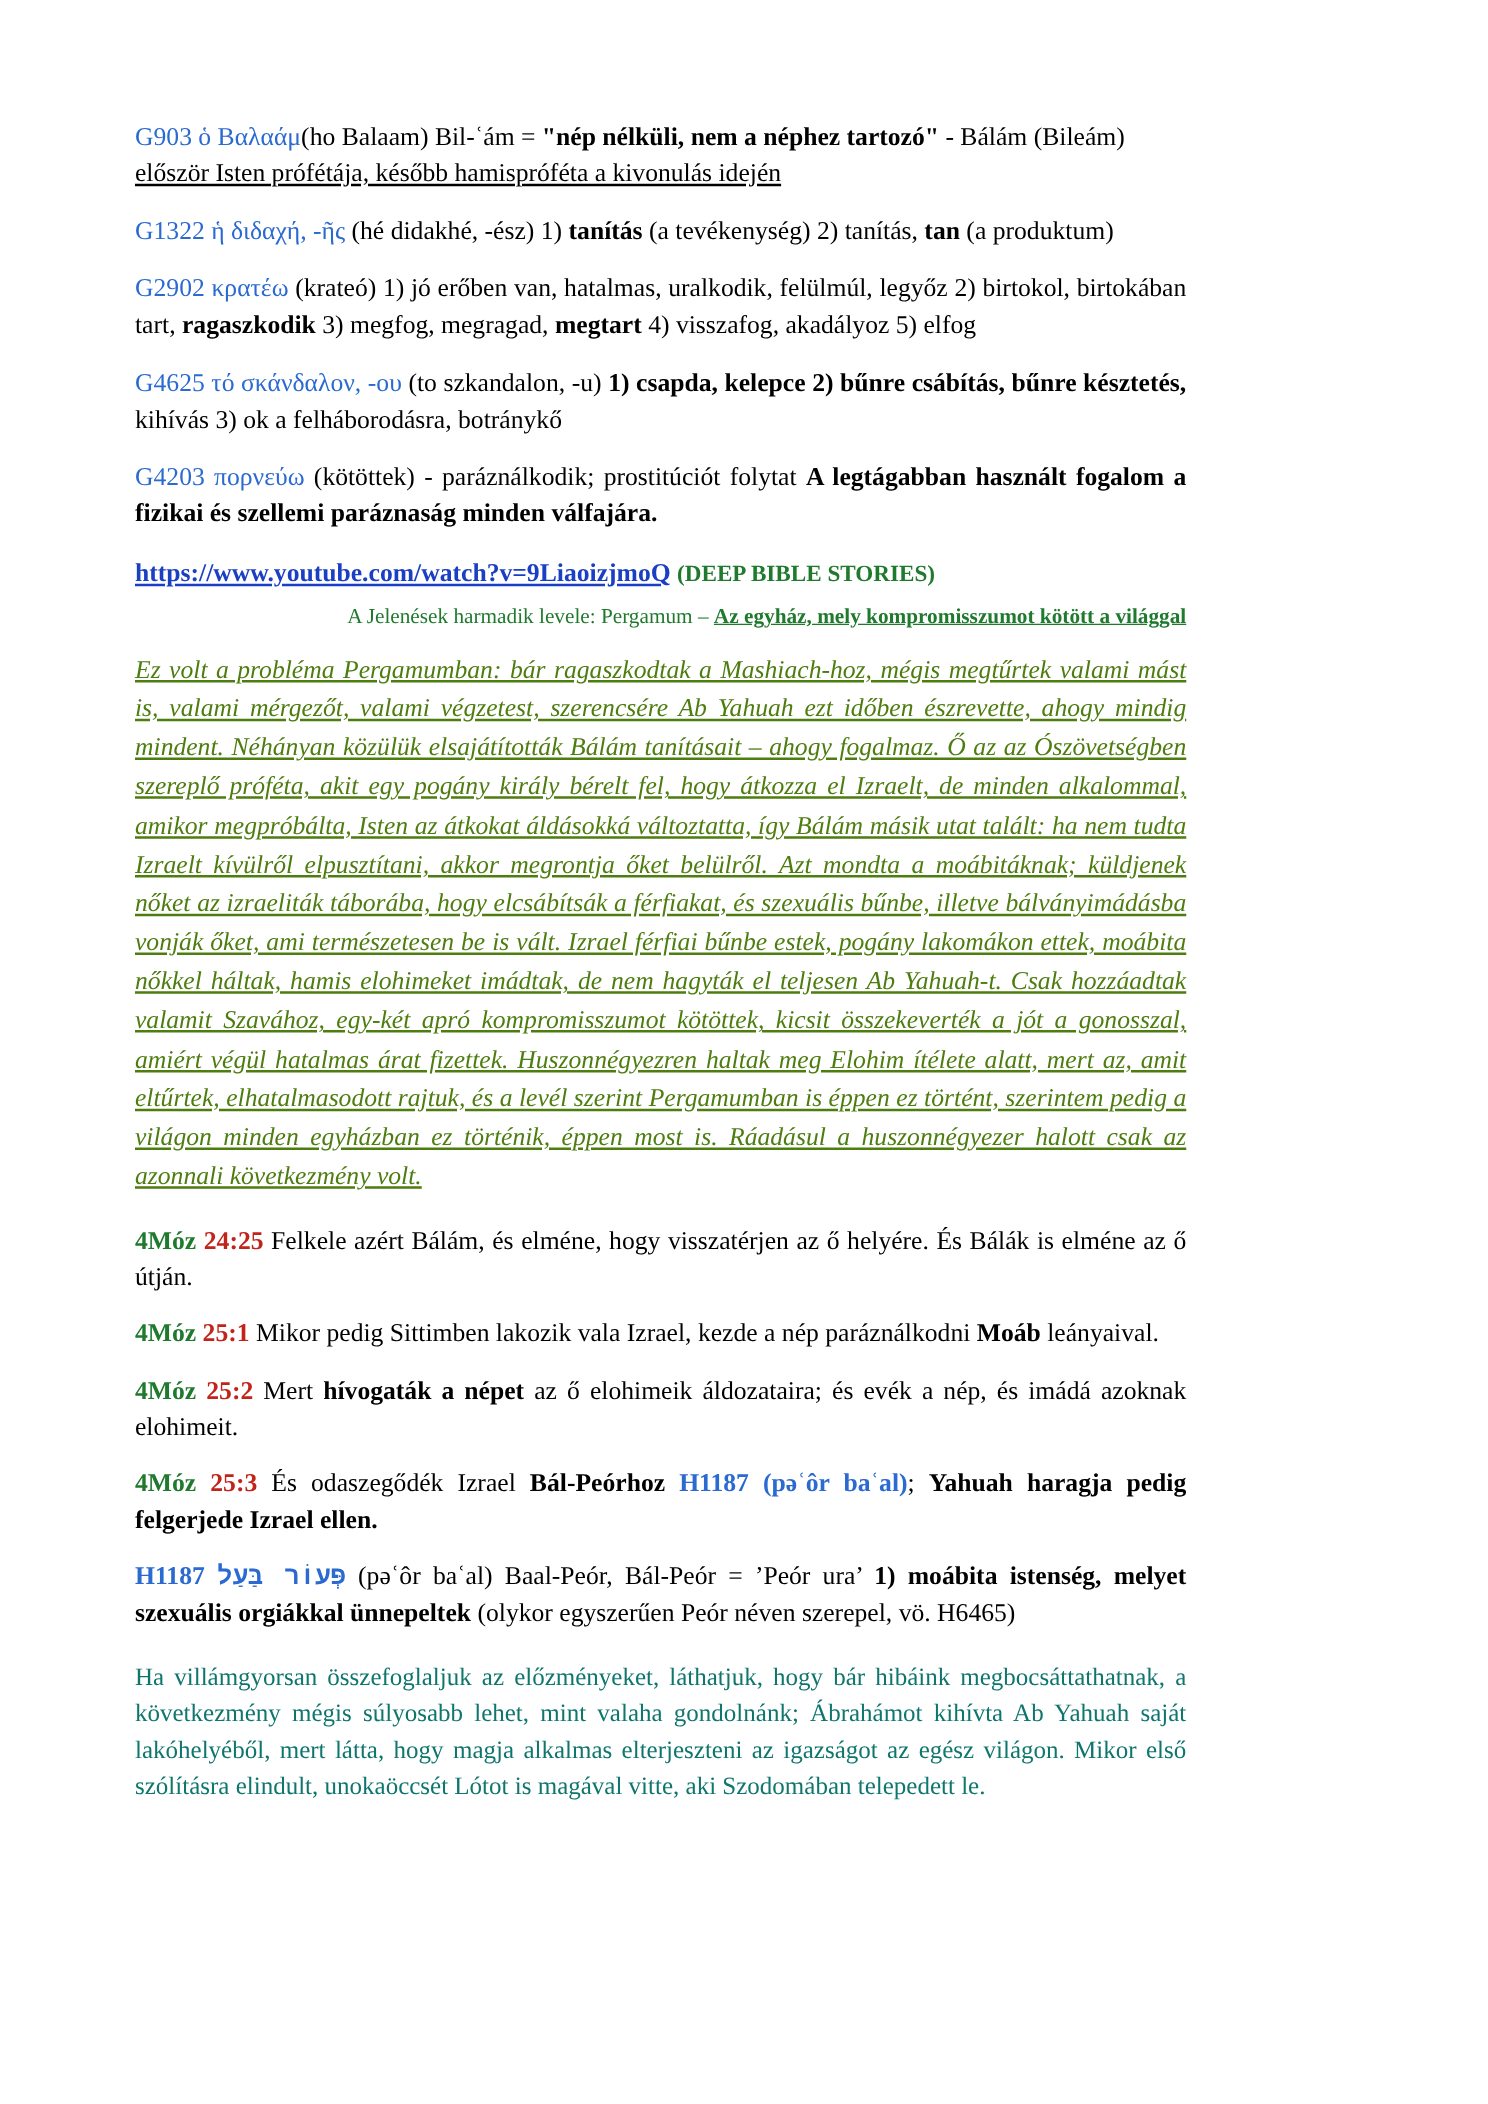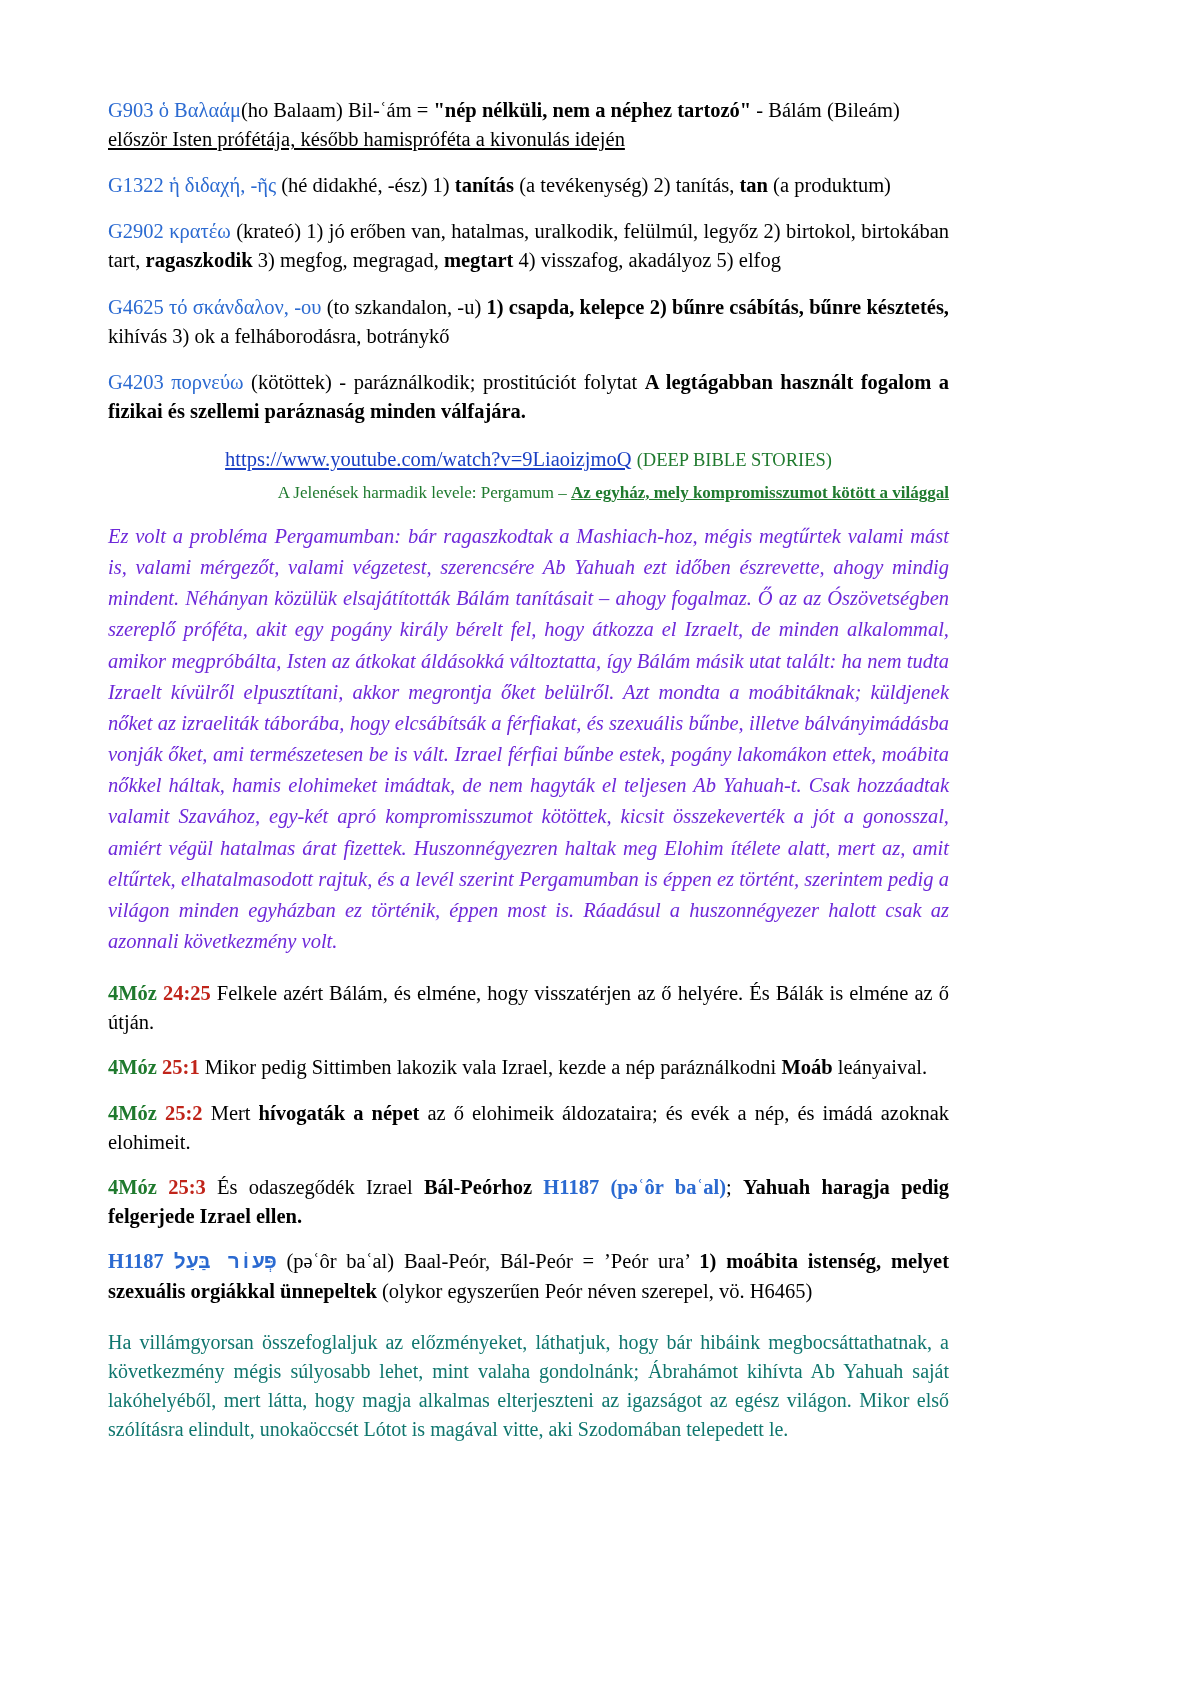--- a/index.html
+++ b/index.html
@@ -33,23 +33,24 @@
   .greek {
     color: #2b6ad1;
   }
   b, .b {
     font-weight: bold;
   }
   .underline {
     text-decoration: underline;
   }
   .link-line {
-    text-align: center;
+    text-align: left;
     margin: 22px 0 12px 0;
     font-size: 20.5px;
+    font-weight: bold;
   }
   .link {
     color: #1a3fc4;
     text-decoration: underline;
   }
   .green-small {
     color: #1f7a2e;
     font-size: 18.5px;
   }
   .line-en {
@@ -62,26 +63,27 @@
     text-align: right;
     color: #1f7a2e;
     font-size: 17px;
     margin: 0 0 18px 0;
   }
   .line-hu .underline {
     text-decoration: underline;
     font-weight: bold;
   }
   .narrative {
-    color: #6d28d9;
+    color: #4d7c0f;
     font-style: italic;
     font-size: 20.5px;
     line-height: 1.52;
     text-align: justify;
     margin: 0 0 22px 0;
+    text-decoration: underline;
   }
   .verse {
     font-size: 20.5px;
     line-height: 1.42;
     text-align: justify;
     margin: 0 0 16px 0;
   }
   .ref {
     color: #1f7a2e;
     font-weight: bold;

